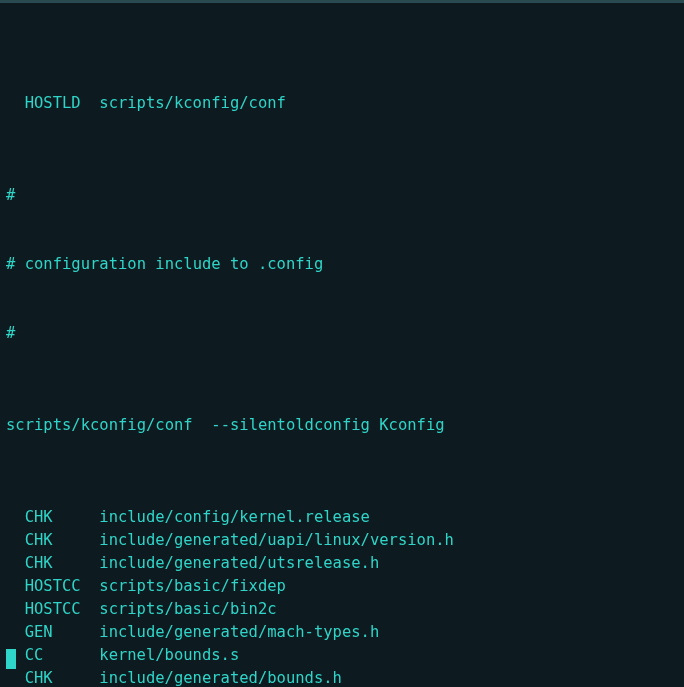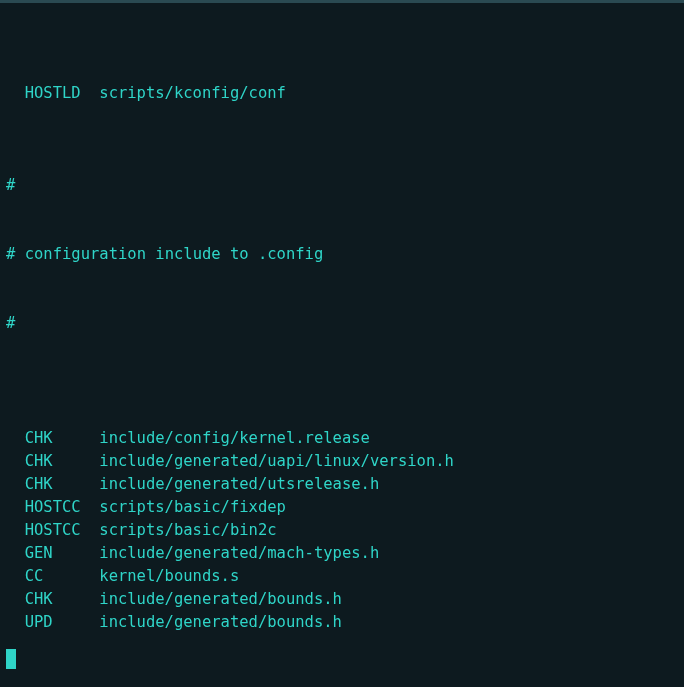--- a/index.html
+++ b/index.html
@@ -9,21 +9,21 @@
     width: 684px;
     height: 687px;
     overflow: hidden;
   }
   .terminal {
     box-sizing: border-box;
     width: 684px;
     height: 679px;
     background: #0d1a1f;
     border-top: 3px solid #2a4a52;
-    padding: 10px 6px 0 6px;
+    padding: 20px 6px 0 6px;
     font-family: "DejaVu Sans Mono", "Menlo", "Consolas", monospace;
     font-size: 15.5px;
     line-height: 23px;
     color: #2fd5c8;
     white-space: pre;
     position: relative;
   }
   .term-line {
     display: block;
     height: 23px;
@@ -49,17 +49,18 @@
 <body>
 
 <div class="terminal">
 
   <span class="term-line"><span class="tag-col">HOSTLD</span><span class="path-col">scripts/kconfig/conf</span></span>
 
   <span class="term-line">#</span>
   <span class="term-line"># configuration include to .config</span>
   <span class="term-line">#</span>
 
+  <span class="term-line">scripts/kconfig/conf  --silentoldconfig Kconfig</span>
 
   <div id="rows-mount"><span class="term-line"><span class="tag-col">CHK</span><span class="path-col">include/config/kernel.release</span></span><span class="term-line"><span class="tag-col">CHK</span><span class="path-col">include/generated/uapi/linux/version.h</span></span><span class="term-line"><span class="tag-col">CHK</span><span class="path-col">include/generated/utsrelease.h</span></span><span class="term-line"><span class="tag-col">HOSTCC</span><span class="path-col">scripts/basic/fixdep</span></span><span class="term-line"><span class="tag-col">HOSTCC</span><span class="path-col">scripts/basic/bin2c</span></span><span class="term-line"><span class="tag-col">GEN</span><span class="path-col">include/generated/mach-types.h</span></span><span class="term-line"><span class="tag-col">CC</span><span class="path-col">kernel/bounds.s</span></span><span class="term-line"><span class="tag-col">CHK</span><span class="path-col">include/generated/bounds.h</span></span><span class="term-line"><span class="tag-col">UPD</span><span class="path-col">include/generated/bounds.h</span></span></div>
 
   <div class="cursor"></div>
 </div>
 
 </body></html>

